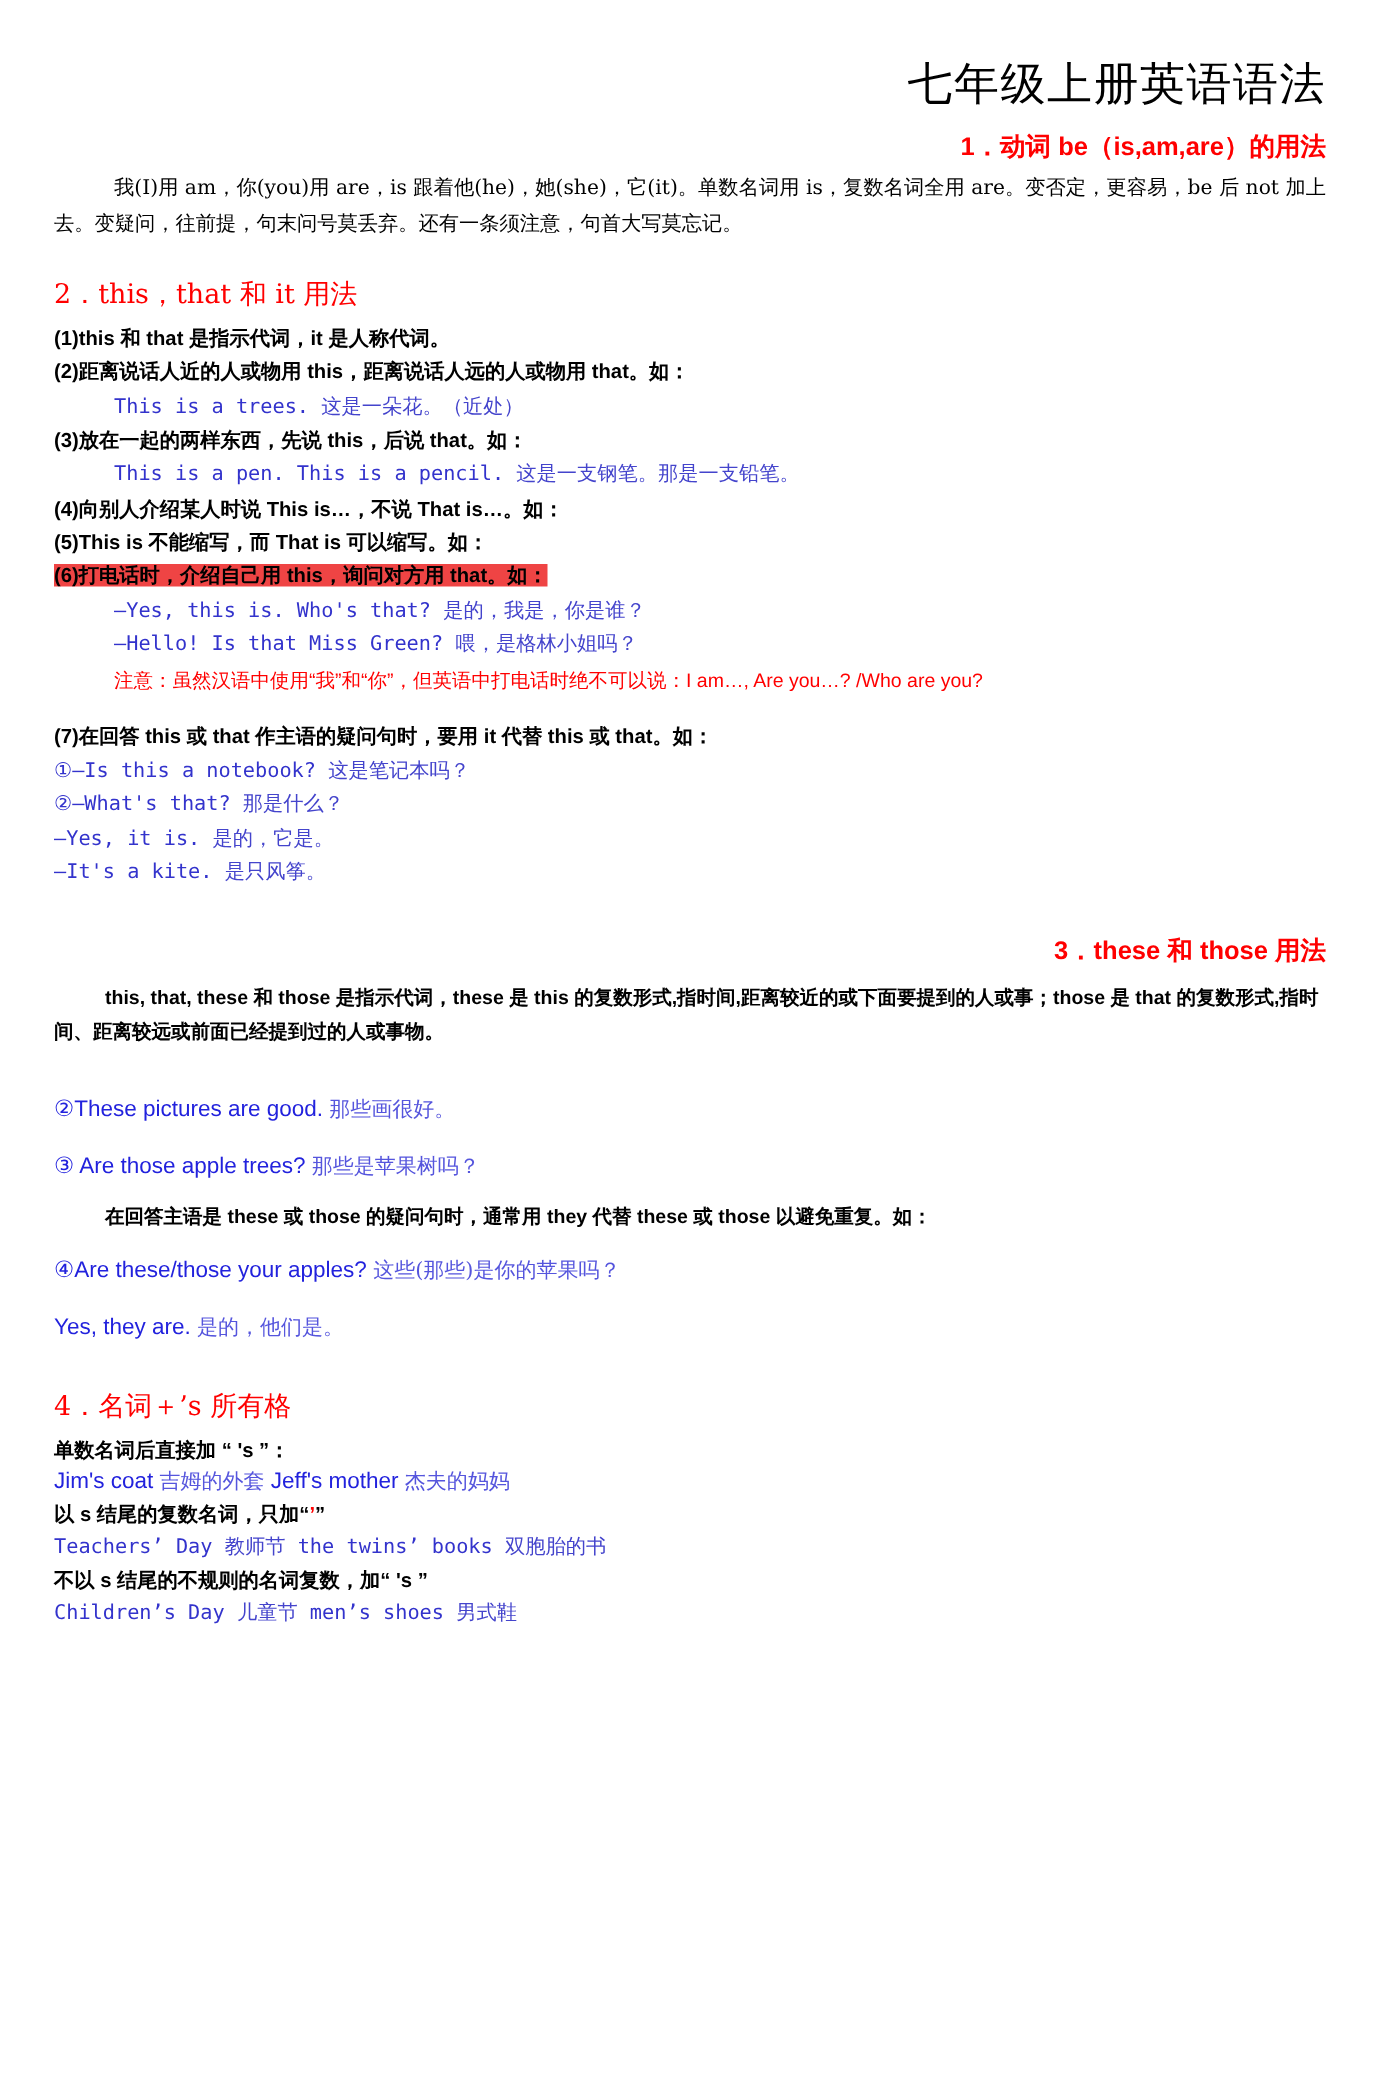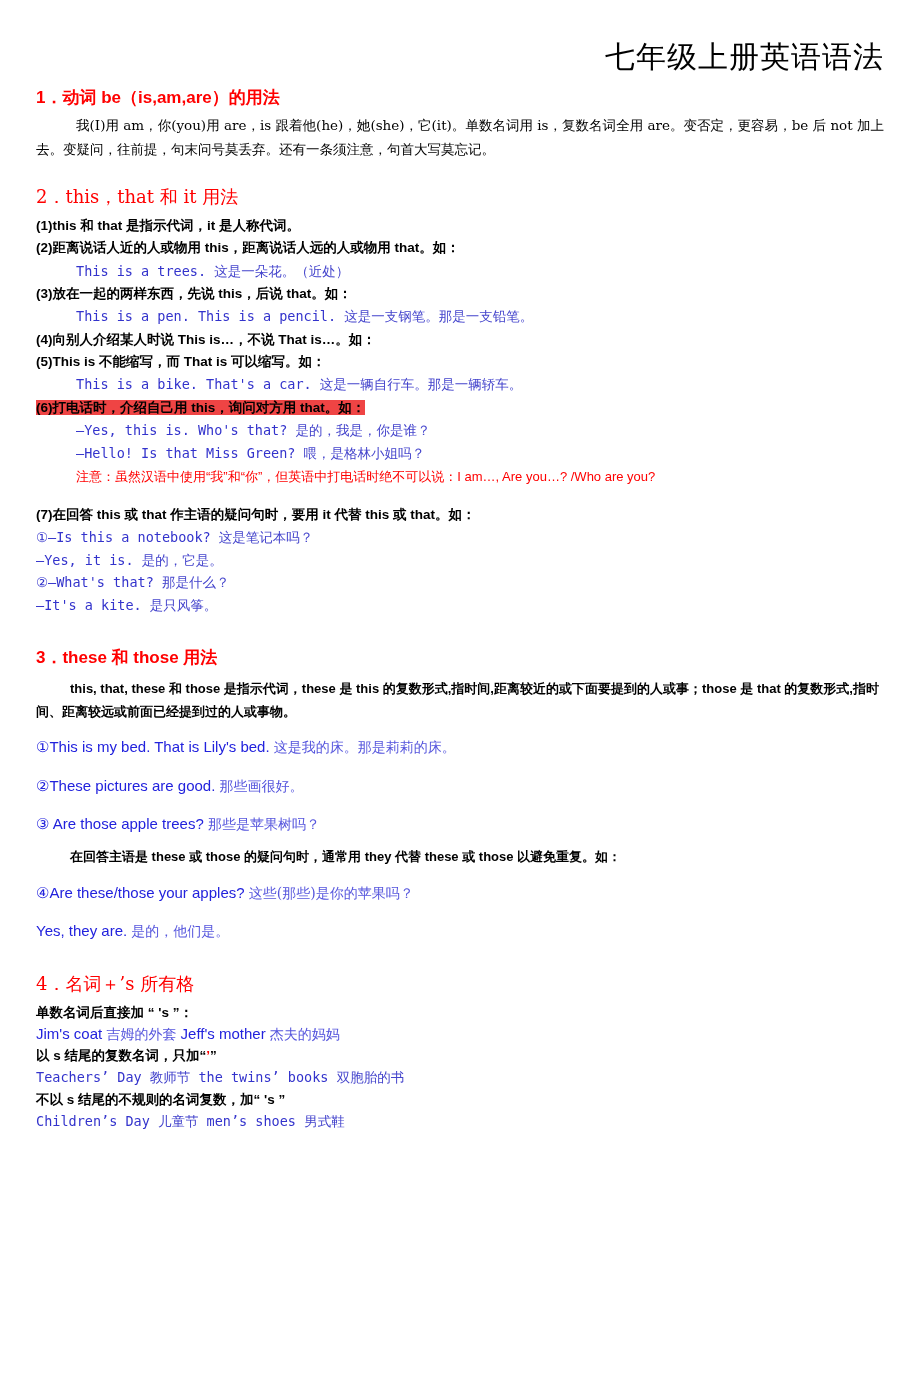--- a/index.html
+++ b/index.html
@@ -34,20 +34,21 @@
     margin: 40px 0 14px 0;
     line-height: 1.1;
   }
   .h-red-bold {
     color: #FF0000;
     font-family: "Liberation Sans", sans-serif;
     font-weight: bold;
     font-size: 17px;
     margin: 6px 0 6px 0;
     line-height: 1.25;
+    text-align: right;
   }
   .h-red-serif {
     color: #FF0000;
     font-family: "DejaVu Serif", serif;
     font-weight: 400;
     font-size: 18px;
     margin: 24px 0 8px 0;
     line-height: 1.25;
   }
 
@@ -143,41 +144,39 @@
   <div class="bold-line">(1)this 和 that 是指示代词，it 是人称代词。</div>
   <div class="bold-line">(2)距离说话人近的人或物用 this，距离说话人远的人或物用 that。如：</div>
   <div class="ex-mono ind1"><span>This is a trees.</span> <span class="cn">这是一朵花。（近处）</span></div>
 
   <div class="bold-line">(3)放在一起的两样东西，先说 this，后说 that。如：</div>
   <div class="ex-mono ind1"><span>This is a pen.  This is a pencil.</span> <span class="cn">这是一支钢笔。那是一支铅笔。</span></div>
 
   <div class="bold-line">(4)向别人介绍某人时说 This is…，不说 That is…。如：</div>
 
   <div class="bold-line">(5)This is  不能缩写，而 That is 可以缩写。如：</div>
-  <div class="ex-mono ind1"><span>This is a bike.  That's a car.</span> <span class="cn">这是一辆自行车。那是一辆轿车。</span></div>
 
   <div class="bold-line"><span class="hl">(6)打电话时，介绍自己用 this，询问对方用 that。如：</span></div>
   <div class="ex-mono ind1"><span>—Yes, this is. Who's that?</span> <span class="cn">是的，我是，你是谁？</span></div>
   <div class="ex-mono ind1"><span>—Hello! Is that Miss Green?</span> <span class="cn">喂，是格林小姐吗？</span></div>
   <div class="note-red">注意：虽然汉语中使用“我”和“你”，但英语中打电话时绝不可以说：I am…, Are you…? /Who are you?</div>
 
   <div class="spacer-sm"></div>
 
   <div class="bold-line">(7)在回答 this 或 that 作主语的疑问句时，要用 it 代替 this 或 that。如：</div>
   <div class="ex-mono ind0"><span>①—Is this a notebook?</span> <span class="cn">这是笔记本吗？</span></div>
+  <div class="ex-mono ind0"><span>②—What's that?</span> <span class="cn">那是什么？</span></div>
   <div class="ex-mono ind0"><span>—Yes, it is.</span> <span class="cn">是的，它是。</span></div>
-  <div class="ex-mono ind0"><span>②—What's that?</span> <span class="cn">那是什么？</span></div>
   <div class="ex-mono ind0"><span>—It's a kite.</span> <span class="cn">是只风筝。</span></div>
 
   <div class="h-red-bold" style="margin-top:30px;">3．these 和 those 用法</div>
 
   <p class="plain-bold-para"><span class="indent"></span><span>this, that, these 和 those 是指示代词，these 是 this 的复数形式,指时间,距离较近的或下面要提到的人或事；those 是 that 的复数形式,指时间、距离较远或前面已经提到过的人或事物。</span></p>
 
   <div class="spacer-xs"></div>
-  <div class="ex-sans"><span>①This is my bed. That is Lily's bed.</span> <span class="cn">这是我的床。那是莉莉的床。</span></div>
 
   <div class="spacer-sm"></div>
   <div class="ex-sans"><span>②These pictures are good.</span> <span class="cn">那些画很好。</span></div>
 
   <div class="spacer-sm"></div>
   <div class="ex-sans"><span>③ Are those apple trees?</span> <span class="cn">那些是苹果树吗？</span></div>
 
   <p class="plain-bold-para"><span class="indent"></span><span>在回答主语是 these 或 those 的疑问句时，通常用 they 代替 these 或 those 以避免重复。如：</span></p>
 
   <div class="spacer-xs"></div>

